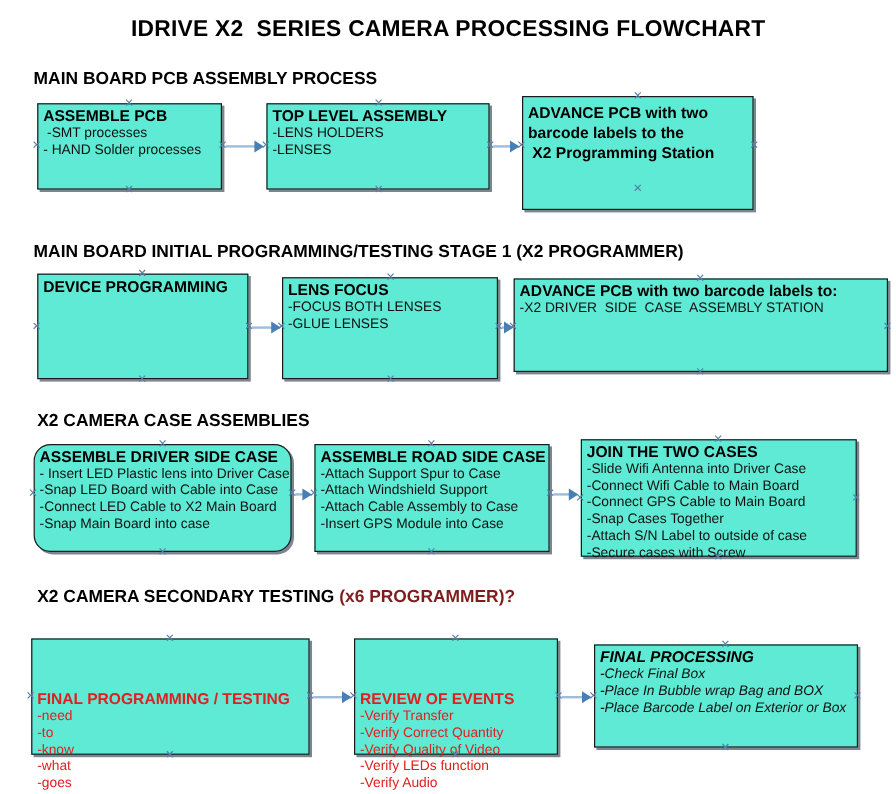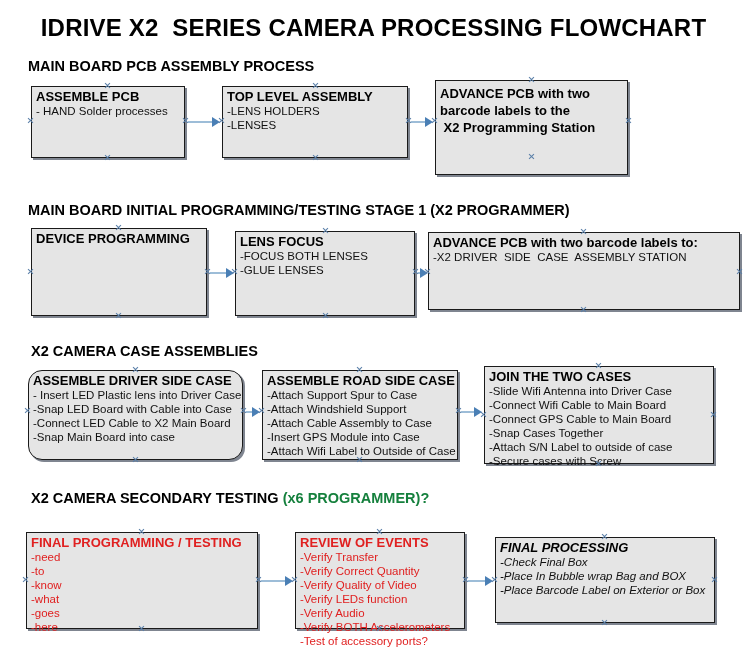--- a/index.html
+++ b/index.html
@@ -20,41 +20,41 @@
     overflow: hidden;
   }
 
   
   .doc-title {
     position: absolute;
     left: 0;
     top: 14px;
     width: 747px;
     text-align: center;
-    font-size: 24px;
+    font-size: 19px;
     font-weight: bold;
     letter-spacing: 0.2px;
     color: #000;
     white-space: pre;
   }
   .section-title {
     position: absolute;
     font-size: 14.5px;
     font-weight: bold;
     color: #000;
     white-space: pre;
   }
   .section-title .accent {
-    color: #15803d;
+    color: #7f1d1d;
   }
 
   
   .node {
     position: absolute;
-    background: #e5e5e5;
+    background: #5eead4;
     border: 1px solid #1a1a1a;
     box-shadow: 2px 2px 0 0 rgba(105,112,125,0.85);
     box-sizing: border-box;
     padding: 2px 3px 2px 4px;
     overflow: visible;
   }
   .node .head {
     font-size: 13px;
     font-weight: bold;
     line-height: 15px;
@@ -69,21 +69,21 @@
     margin: 0;
     padding: 0;
   }
   .node li {
     font-size: 11.5px;
     line-height: 14px;
     white-space: pre;
     color: #111;
   }
   
-  .node.red .head { color: #e02020; }
+  .node.red .head { color: #e02020; margin-top: 40px; }
   .node.red li { color: #e02020; }
 
   
   .node li.overflow {
     position: relative;
   }
 
   
   .conn {
     position: absolute;
@@ -123,20 +123,21 @@
 
 <div id="canvas">
 
   <div class="doc-title">IDRIVE X2  SERIES CAMERA PROCESSING FLOWCHART</div>
 
   <div class="section-title" style="left:28px; top:58px;">MAIN BOARD PCB ASSEMBLY PROCESS</div>
 
   <div class="node" style="left:31px; top:86px; width:154px; height:72px;">
     <div class="head">ASSEMBLE PCB</div>
     <ul>
+      <li> -SMT processes</li>
       <li>- HAND Solder processes</li>
     </ul>
   </div>
 
   <div class="node" style="left:222px; top:86px; width:186px; height:72px;">
     <div class="head">TOP LEVEL ASSEMBLY</div>
     <ul>
       <li>-LENS HOLDERS</li>
       <li>-LENSES</li>
     </ul>
@@ -219,21 +220,20 @@
     </ul>
   </div>
 
   <div class="node" style="left:262px; top:370px; width:196px; height:90px;">
     <div class="head">ASSEMBLE ROAD SIDE CASE</div>
     <ul>
       <li>-Attach Support Spur to Case</li>
       <li>-Attach Windshield Support</li>
       <li>-Attach Cable Assembly to Case</li>
       <li>-Insert GPS Module into Case</li>
-      <li>-Attach Wifi Label to Outside of Case</li>
     </ul>
   </div>
 
   <div class="node" style="left:484px; top:366px; width:230px; height:98px;">
     <div class="head">JOIN THE TWO CASES</div>
     <ul>
       <li>-Slide Wifi Antenna into Driver Case</li>
       <li>-Connect Wifi Cable to Main Board</li>
       <li>-Connect GPS Cable to Main Board</li>
       <li>-Snap Cases Together</li>

